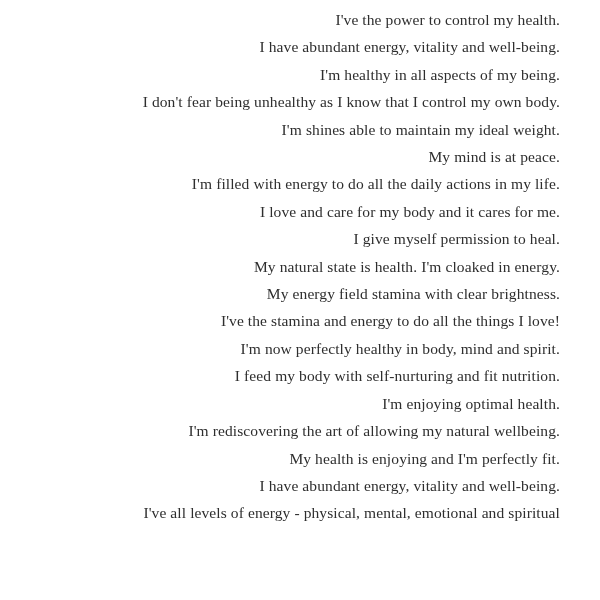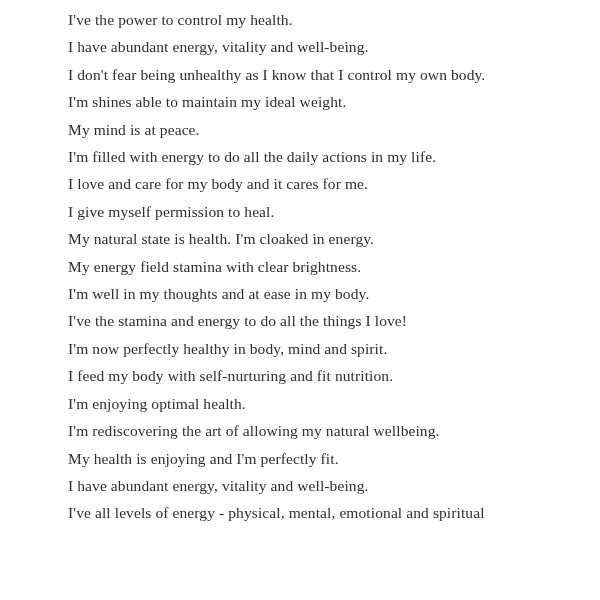--- a/index.html
+++ b/index.html
@@ -13,45 +13,46 @@
     background: #ffffff;
     font-family: "Liberation Serif", "DejaVu Serif", serif;
   }
   .page {
     box-sizing: border-box;
     width: 600px;
     height: 600px;
     overflow: hidden;
     padding: 6px 40px 0 68px;
     background: #ffffff;
+    text-align: right;
   }
   .affirmation-line {
     margin: 0;
     font-size: 15.5px;
     line-height: 27.4px;
     color: #2e2e2e;
     white-space: nowrap;
     letter-spacing: 0.1px;
   }
 </style>
 </head>
 <body>
 
 <div class="page">
   <p class="affirmation-line">I've the power to control my health.</p>
   <p class="affirmation-line">I have abundant energy, vitality and well-being.</p>
+  <p class="affirmation-line">I'm healthy in all aspects of my being.</p>
   <p class="affirmation-line">I don't fear being unhealthy as I know that I control my own body.</p>
   <p class="affirmation-line">I'm shines able to maintain my ideal weight.</p>
   <p class="affirmation-line">My mind is at peace.</p>
   <p class="affirmation-line">I'm filled with energy to do all the daily actions in my life.</p>
   <p class="affirmation-line">I love and care for my body and it cares for me.</p>
   <p class="affirmation-line">I give myself permission to heal.</p>
   <p class="affirmation-line">My natural state is health. I'm cloaked in energy.</p>
   <p class="affirmation-line">My energy field stamina with clear brightness.</p>
-  <p class="affirmation-line">I'm well in my thoughts and at ease in my body.</p>
   <p class="affirmation-line">I've the stamina and energy to do all the things I love!</p>
   <p class="affirmation-line">I'm now perfectly healthy in body, mind and spirit.</p>
   <p class="affirmation-line">I feed my body with self-nurturing and fit nutrition.</p>
   <p class="affirmation-line">I'm enjoying optimal health.</p>
   <p class="affirmation-line">I'm rediscovering the art of allowing my natural wellbeing.</p>
   <p class="affirmation-line">My health is enjoying and I'm perfectly fit.</p>
   <p class="affirmation-line">I have abundant energy, vitality and well-being.</p>
   <p class="affirmation-line">I've all levels of energy - physical, mental, emotional and spiritual</p>
 </div>
 

